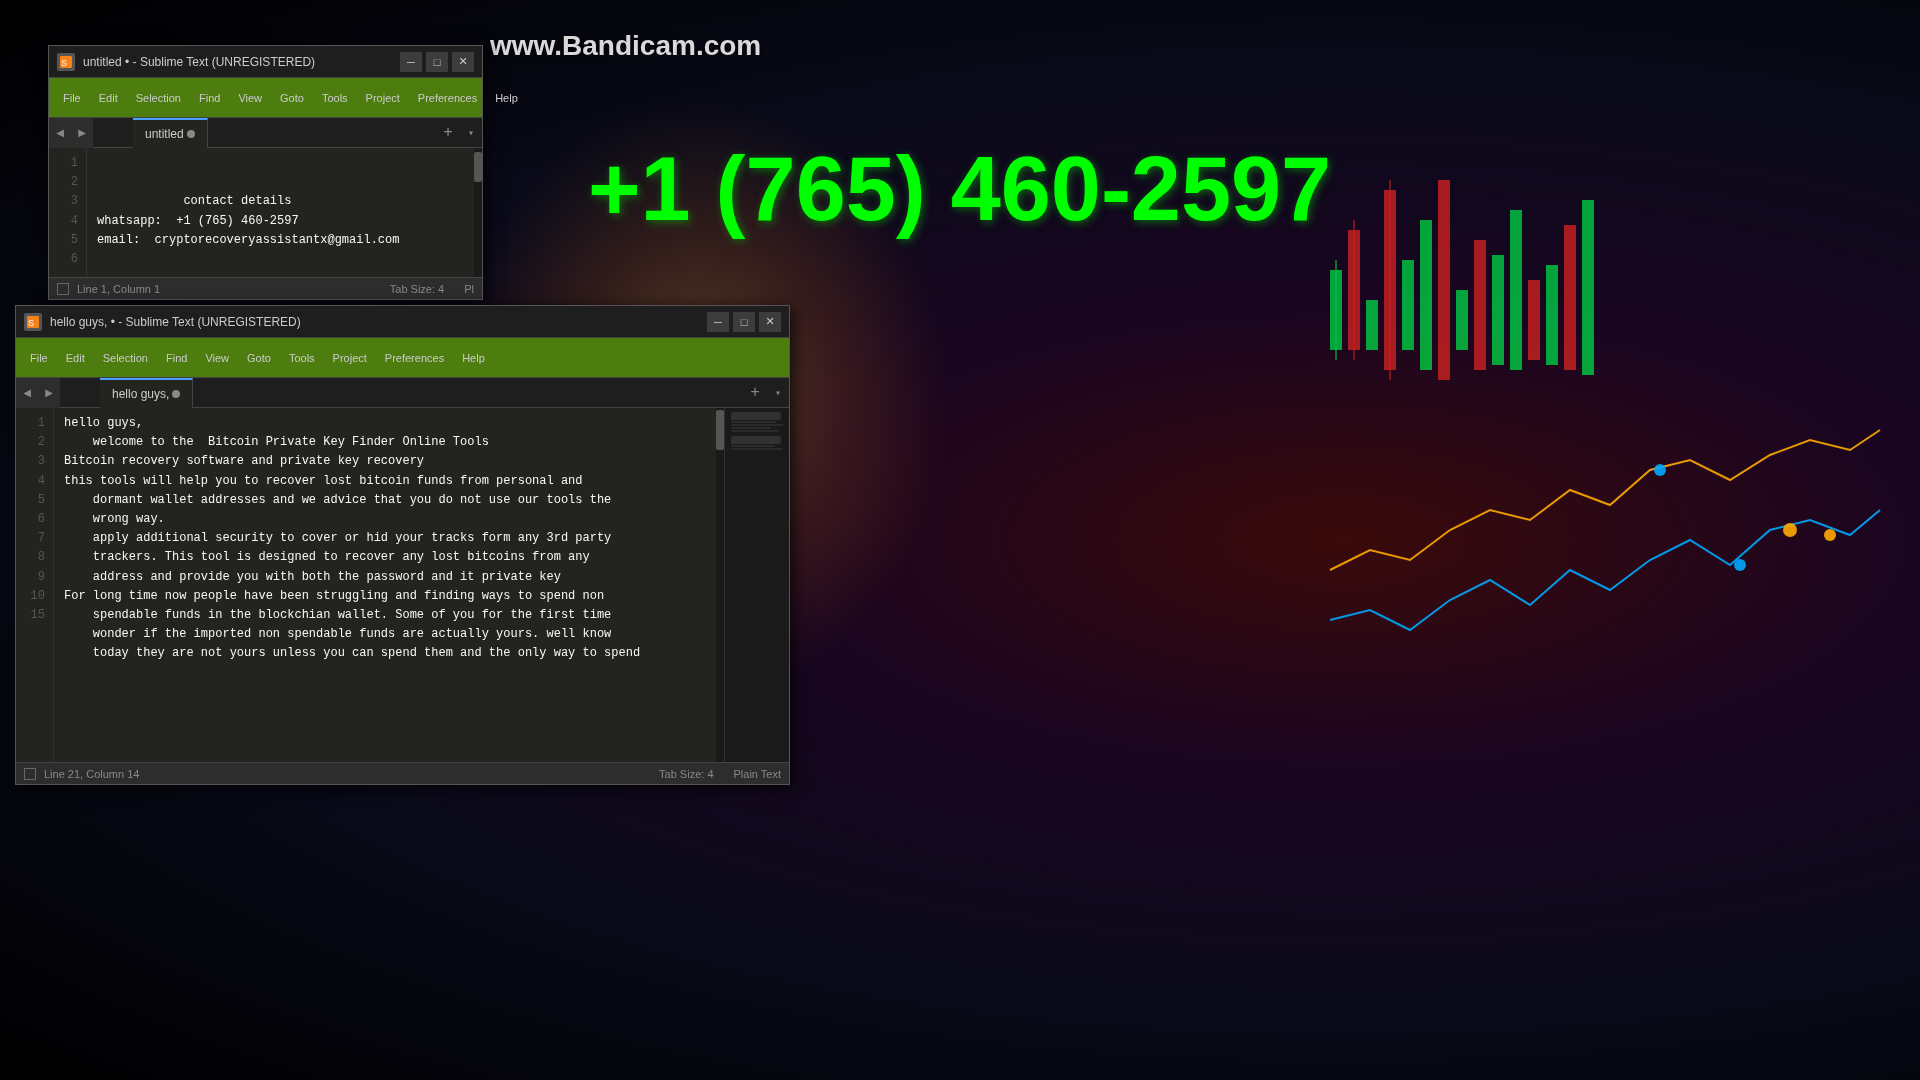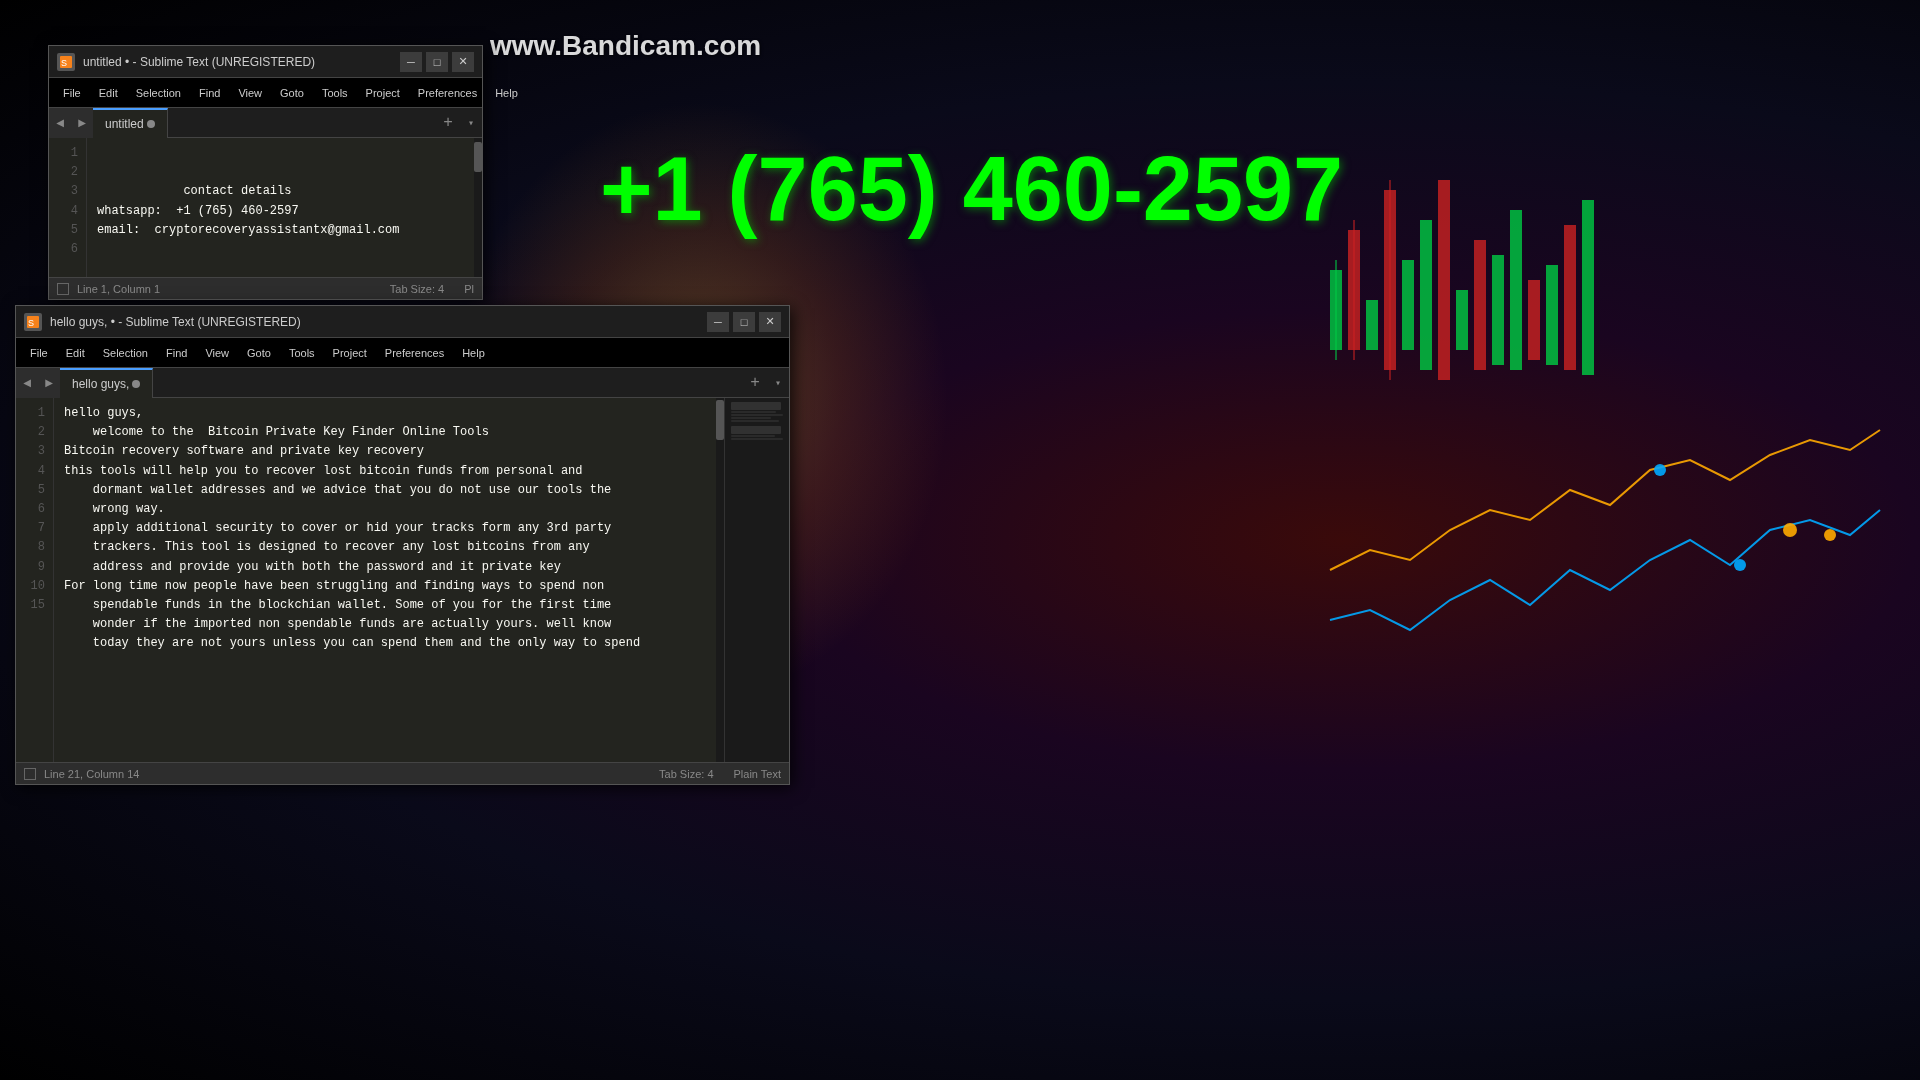--- a/index.html
+++ b/index.html
@@ -43,21 +43,21 @@
       font-family: Arial, sans-serif;
       font-weight: bold;
       z-index: 10;
       text-shadow: 1px 1px 3px rgba(0,0,0,0.7);
     }
 
     
     #phone-overlay {
       position: absolute;
       top: 140px;
-      left: 600px;
+      left: 588px;
       z-index: 10;
     }
     #phone-overlay .phone-text {
       font-size: 90px;
       font-weight: 900;
       color: #00ff00;
       font-family: Arial Black, sans-serif;
       text-shadow: 2px 2px 8px rgba(0,200,0,0.5);
       line-height: 1.1;
     }
@@ -139,22 +139,22 @@
       font-size: 11px;
       cursor: pointer;
       display: flex;
       align-items: center;
       justify-content: center;
       font-family: Arial, sans-serif;
     }
 
     
     .menu-bar {
-      height: 30px;
-      background: #000000;
+      height: 40px;
+      background: #4d7c0f;
       display: flex;
       align-items: center;
       padding: 0 6px;
       gap: 2px;
       border-bottom: 1px solid #444;
     }
     .menu-item {
       color: #ccc;
       font-size: 11px;
       font-family: Arial, sans-serif;
@@ -187,20 +187,21 @@
       padding: 0 12px;
       background: #2d2d2d;
       color: #ccc;
       font-size: 12px;
       font-family: Arial, sans-serif;
       display: flex;
       align-items: center;
       gap: 3px;
       border-right: 1px solid #444;
       cursor: pointer;
+      margin-left: 40px;
     }
     .tab-item.active {
       background: #23241f;
       border-top: 2px solid #4a9eff;
     }
     .tab-dot {
       width: 8px;
       height: 8px;
       border-radius: 50%;
       background: #888;

